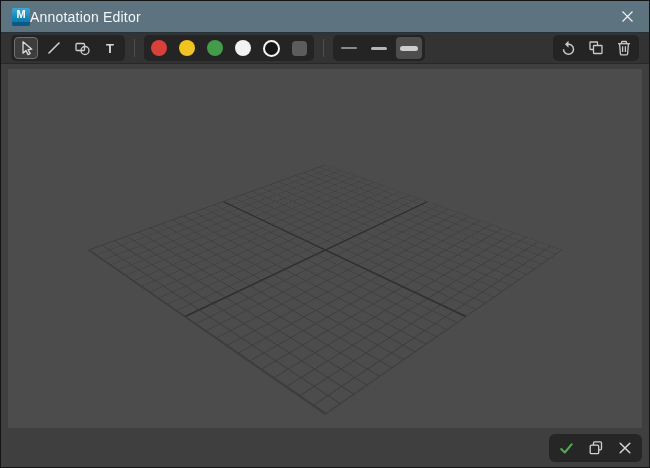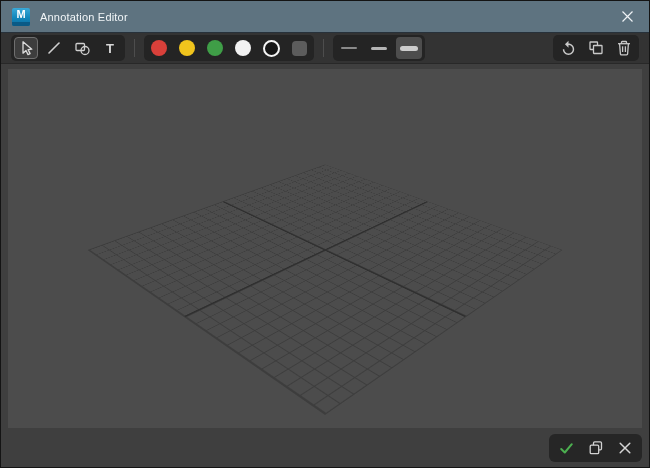--- a/index.html
+++ b/index.html
@@ -24,21 +24,21 @@
     color: #fff; font-size: 11px; font-weight: 700;
     display: flex; align-items: flex-start; justify-content: center;
     line-height: 13px;
     position: relative; overflow: hidden;
     flex: 0 0 auto;
   }
   .app-icon::after {
     content: ""; position: absolute; left: 0; right: 0; bottom: 0; height: 4px;
     background: #0a5a86;
   }
-  .titlebar .title { color: #f2f6f8; font-size: 11px; margin-left: 10px; letter-spacing: .2px; text-align: center; }
+  .titlebar .title { color: #f2f6f8; font-size: 14px; letter-spacing: .2px; text-align: center; }
   .titlebar .tb-spacer { flex: 1; }
   .tb-close {
     width: 44px; height: 31px; background: transparent; border: none;
     display: flex; align-items: center; justify-content: center; cursor: pointer;
   }
   
   .toolbar {
     height: 32px; flex: 0 0 32px;
     background: #333333;
     border-top: 1px solid #27313a;

